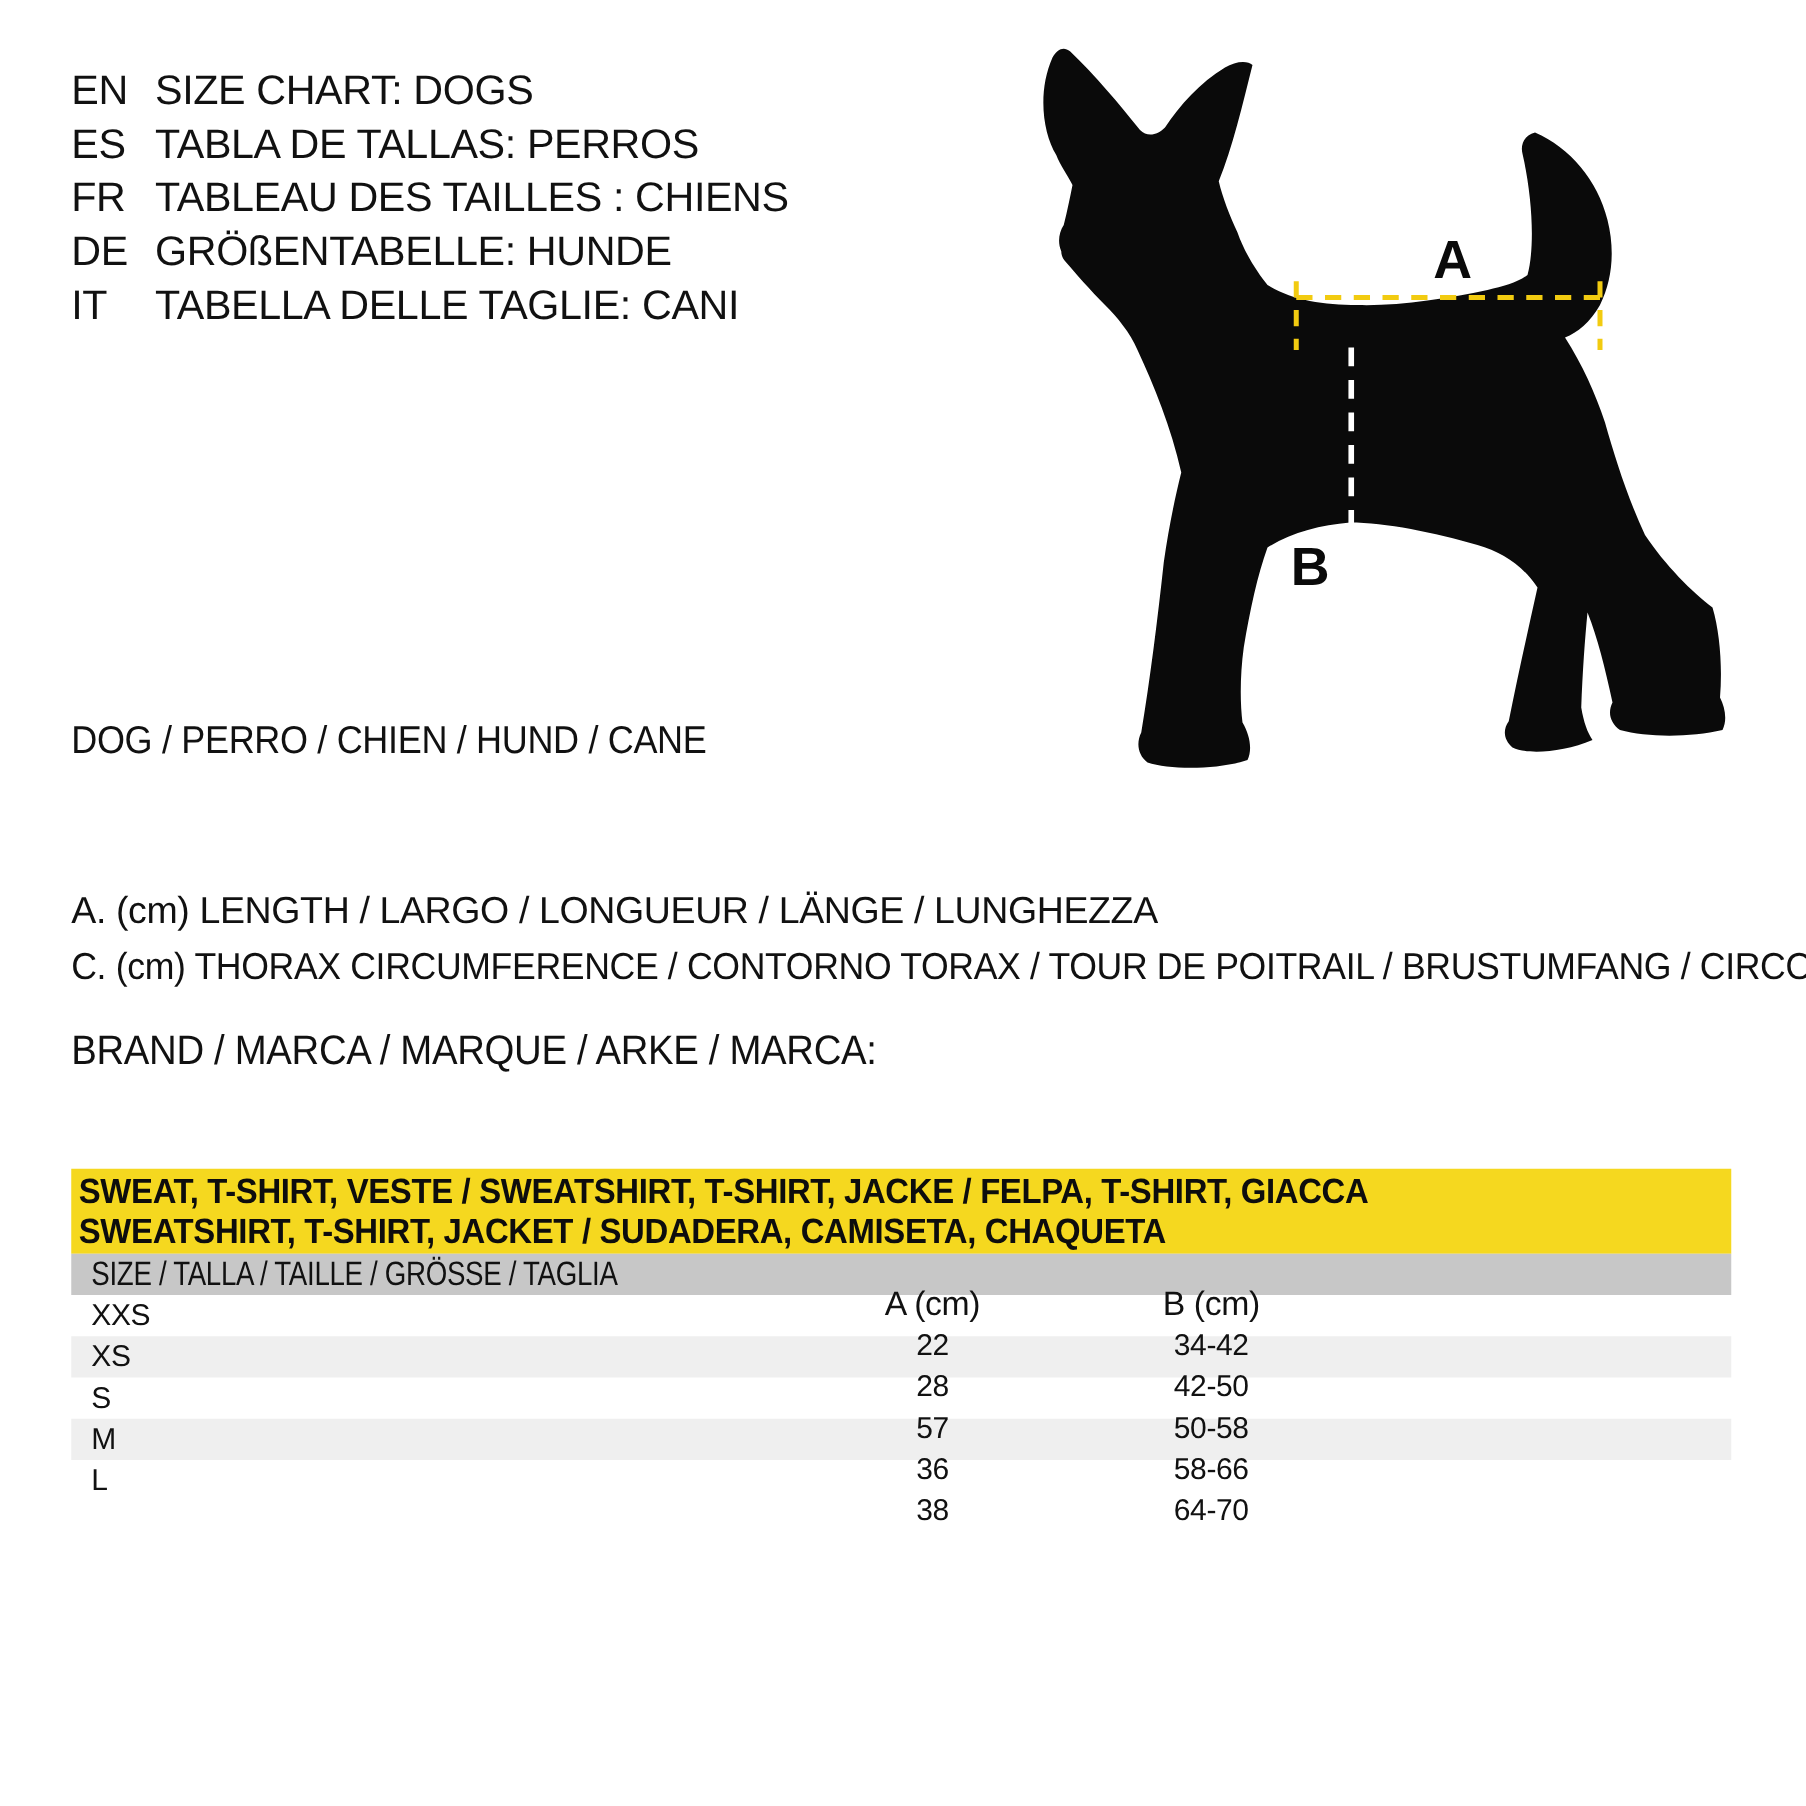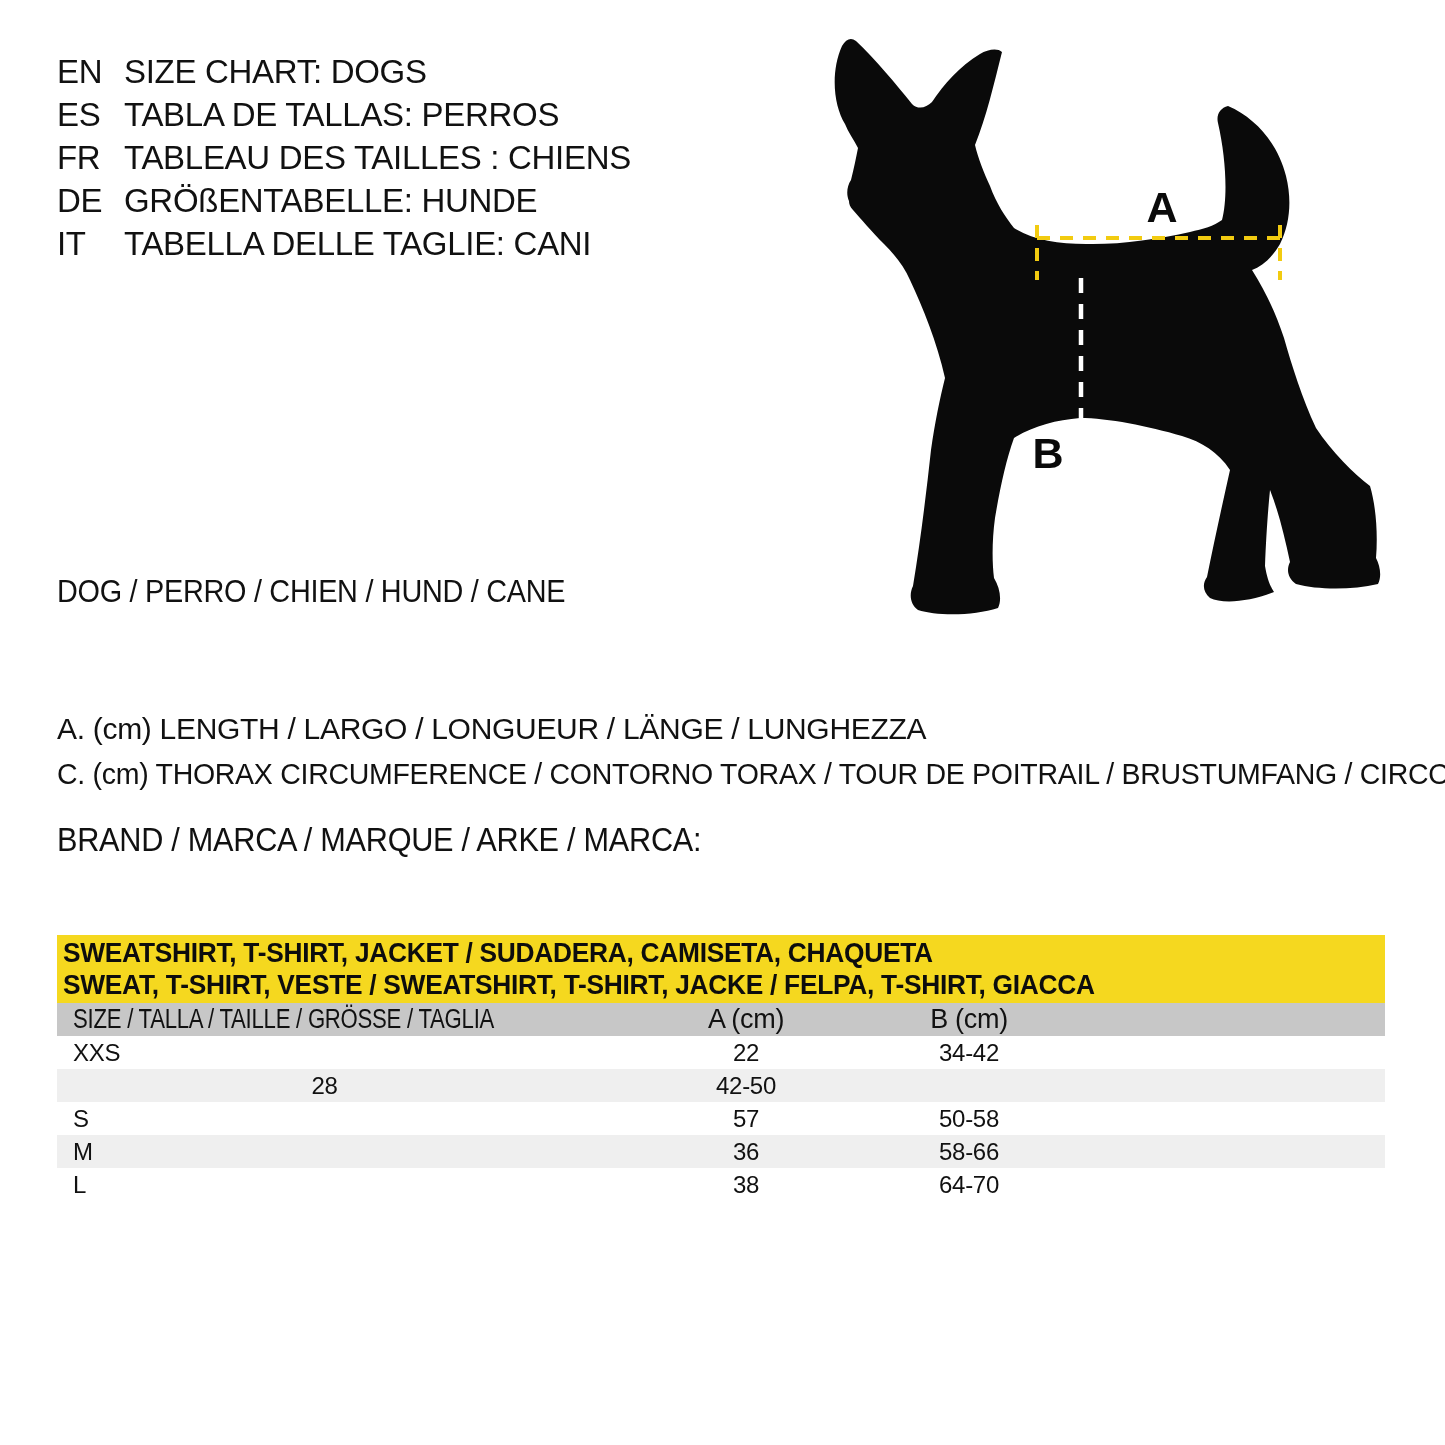--- a/index.html
+++ b/index.html
@@ -35,21 +35,21 @@
     display:flex;flex-direction:column;justify-content:center;
   }
   .cat .catline{font-weight:bold;font-size:28px;line-height:32px;color:#0d0d0d;}
   .trow{
     display:grid;grid-template-columns:535px 308px 138px 1fr;
     height:33px;line-height:33px;font-size:24px;
   }
   .thead{background:#c7c7c7;font-size:27px;}
   .table > .trow:nth-child(even):not(.thead){background:#efefef;}
   .c1{padding-left:16px;overflow:hidden;}
-  .c2,.c3{text-align:center;}
+  .c2,.c3{text-align:center;margin-top:24px;}
 </style>
 </head>
 <body>
 
 <div id="canvas">
 
   <div class="langs">
     <div class="lrow">
       <span class="lcode">EN</span>
       <span class="ltitle">SIZE CHART: DOGS</span>
@@ -143,43 +143,44 @@
     </span>
   </div>
 
   <div class="brand">
     <span class="sx93">BRAND / MARCA / MARQUE / ARKE / MARCA:</span>
   </div>
 
   <div class="table">
     <div class="cat">
       <span class="catline">
-        <span class="sx94">SWEATSHIRT, T-SHIRT, JACKET / SUDADERA, CAMISETA, CHAQUETA</span>
+        <span class="sx94">SWEAT, T-SHIRT, VESTE / SWEATSHIRT, T-SHIRT, JACKE / FELPA, T-SHIRT, GIACCA</span>
       </span>
       <span class="catline">
-        <span class="sx94">SWEAT, T-SHIRT, VESTE / SWEATSHIRT, T-SHIRT, JACKE / FELPA, T-SHIRT, GIACCA</span>
+        <span class="sx94">SWEATSHIRT, T-SHIRT, JACKET / SUDADERA, CAMISETA, CHAQUETA</span>
       </span>
     </div>
 
     <div class="trow thead">
       <div class="c1">
         <span class="sx82">SIZE / TALLA / TAILLE / GRÖSSE / TAGLIA</span>
       </div>
       <div class="c2">A (cm)</div>
       <div class="c3">B (cm)</div>
       <div class="c4"></div>
     </div>
 
     <div class="trow">
       <div class="c1">XXS</div>
       <div class="c2">22</div>
       <div class="c3">34-42</div>
       <div class="c4"></div>
     </div>
     <div class="trow">
+      <div class="c1">XS</div>
       <div class="c2">28</div>
       <div class="c3">42-50</div>
       <div class="c4"></div>
     </div>
     <div class="trow">
       <div class="c1">S</div>
       <div class="c2">57</div>
       <div class="c3">50-58</div>
       <div class="c4"></div>
     </div>

